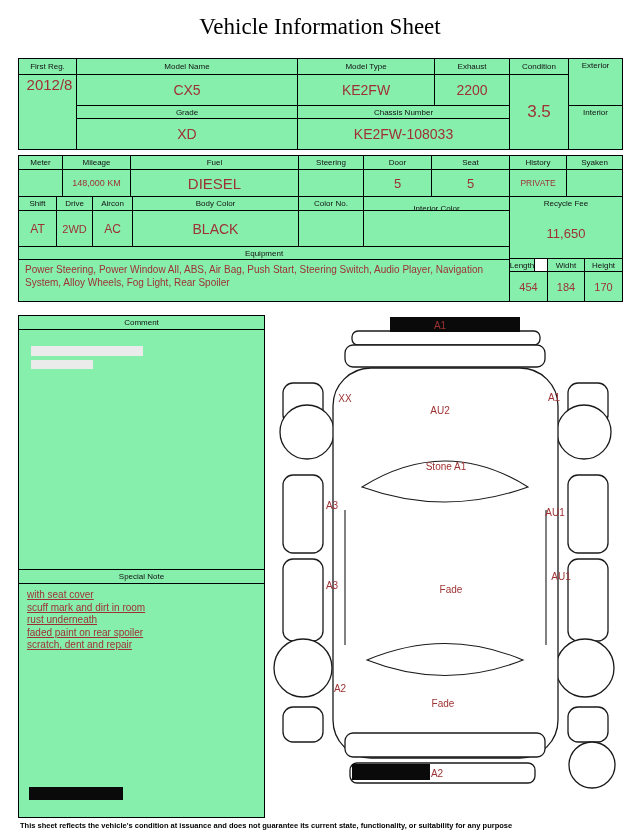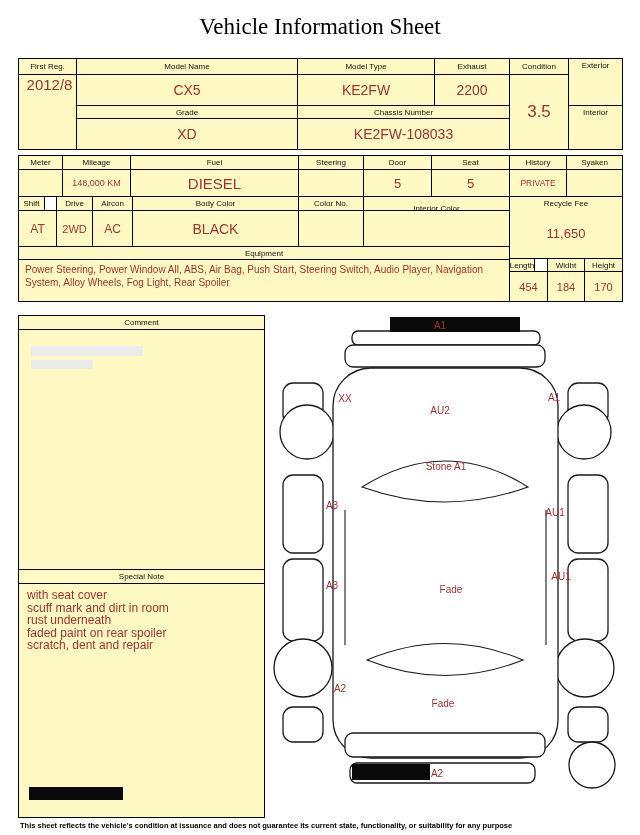--- a/index.html
+++ b/index.html
@@ -1,29 +1,29 @@
 <!DOCTYPE html>
 <html><head>
 <meta charset="utf-8">
 <style>
   * { margin:0; padding:0; box-sizing:border-box; }
   html,body { background:#ffffff; }
   .sheet { position:relative; width:640px; height:835px; background:#fff;
            font-family:"Liberation Sans", sans-serif; overflow:hidden; }
   .title { position:absolute; top:14px; left:0; width:100%; text-align:center;
            font-family:"Liberation Serif", serif; font-size:23px; color:#000; }
-  .cell { position:absolute; border:1px solid #000; background:#fef9c3; }
+  .cell { position:absolute; border:1px solid #000; background:#86efac; }
   .lbl  { display:flex; align-items:center; justify-content:center; font-size:8px; color:#111; }
   .val  { display:flex; align-items:center; justify-content:center; color:#9E3132; }
   .stack { display:flex; flex-direction:column; }
   .toplbl { font-size:8px; color:#111; text-align:center; padding-top:2px; }
   .redact-light { position:absolute; background:#ebebeb; }
   .redact-dark  { position:absolute; background:#0a0a0a; }
   .eqtext { color:#9E3132; font-size:10px; line-height:13px; padding:3px 6px; }
-  .noteline { color:#9E3132; font-size:12px; line-height:12.5px; }
+  .noteline { color:#9E3132; font-size:10px; line-height:12.5px;text-decoration:underline; }
   .footer { position:absolute; top:821px; left:20px; width:600px; text-align:left;
             font-size:7.5px; font-weight:bold; color:#000; }
   .car { fill:#fff; stroke:#1a1a1a; stroke-width:1.3; }
   .carline { fill:none; stroke:#1a1a1a; stroke-width:1.1; }
   .dlbl { fill:#9E3132; font-size:10px; font-family:"Liberation Sans", sans-serif; text-anchor:middle; }
 </style>
 </head>
 <body>
 
 <div class="sheet">
@@ -67,21 +67,21 @@
 
   <div class="cell val" style="left:18px;top:169px;width:45px;height:28px"></div>
   <div class="cell val" style="left:62px;top:169px;width:69px;height:28px;font-size:9px">148,000 KM</div>
   <div class="cell val" style="left:130px;top:169px;width:169px;height:28px;font-size:15px">DIESEL</div>
   <div class="cell val" style="left:298px;top:169px;width:66px;height:28px"></div>
   <div class="cell val" style="left:363px;top:169px;width:69px;height:28px;font-size:13px">5</div>
   <div class="cell val" style="left:431px;top:169px;width:79px;height:28px;font-size:13px">5</div>
   <div class="cell val" style="left:509px;top:169px;width:58px;height:28px;font-size:8.5px">PRIVATE</div>
   <div class="cell val" style="left:566px;top:169px;width:57px;height:28px"></div>
 
-  <div class="cell lbl" style="left:18px;top:196px;width:27px;height:15px">Shift</div>
+  <div class="cell lbl" style="left:18px;top:196px;width:39px;height:15px">Shift</div>
   <div class="cell lbl" style="left:56px;top:196px;width:37px;height:15px">Drive</div>
   <div class="cell lbl" style="left:92px;top:196px;width:41px;height:15px">Aircon</div>
   <div class="cell lbl" style="left:132px;top:196px;width:167px;height:15px">Body Color</div>
   <div class="cell lbl" style="left:298px;top:196px;width:66px;height:15px">Color No.</div>
   <div class="cell lbl" style="left:363px;top:196px;width:147px;height:25px">Interior Color</div>
   <div class="cell stack" style="left:509px;top:196px;width:114px;height:63px">
     <div class="toplbl">Recycle Fee</div>
     <div class="val" style="flex:1;font-size:13px">11,650</div>
   </div>
 

